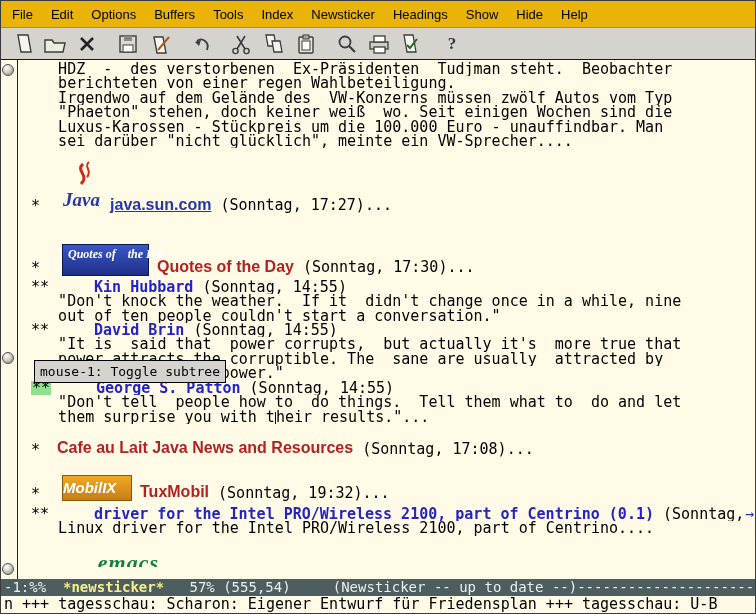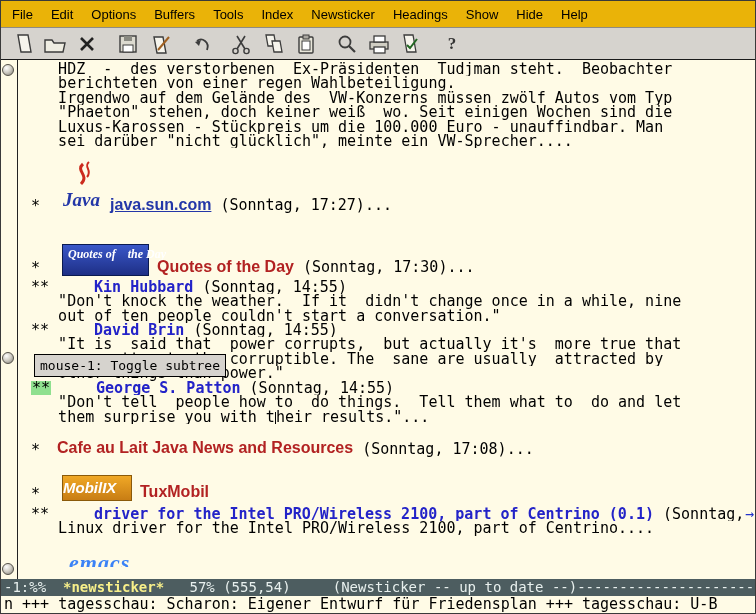--- a/index.html
+++ b/index.html
@@ -39,24 +39,24 @@
   .red{color:#b22222;}
   .date-b{margin-left:9px;padding-bottom:1px;}
   .cursor{display:inline-block;width:1px;height:12px;background:#000;vertical-align:-2px;}
   .cont{position:absolute;right:1px;top:0;color:#2233cc;background:#fffbe6;padding-left:2px;}
 
   .logo{display:inline-block;margin-left:22px;margin-right:8px;}
   .qlogo{width:87px;height:32px;box-sizing:border-box;background:linear-gradient(180deg,#3a57c8,#1e2f86);border:1px solid #0a1a50;color:#fff;font:bold italic 12px/14px "Liberation Serif",serif;padding:2px 0 0 5px;}
   .qlogo .l2{padding-left:12px;}
   .mlogo{width:70px;height:26px;box-sizing:border-box;background:linear-gradient(180deg,#f0a826,#c87d14);border:1px solid #8a5a0a;color:#fff;font:bold italic 15px/24px "Liberation Sans",sans-serif;text-align:left;}
   .elogo{margin-left:47px;margin-top:18px;width:90px;height:13px;overflow:hidden;}
-  .elogo span{display:block;font:bold italic 22px/26px "Liberation Serif",serif;color:#3b82f6;margin-top:-4px;letter-spacing:1px;}
+  .elogo span{display:block;font:bold italic 22px/26px "Liberation Serif",serif;color:#15803d;margin-top:-4px;letter-spacing:1px;text-align:right;}
   .java-text{font:bold italic 19px "Liberation Serif",serif;fill:#2437a8;}
 
-  .tooltip{position:absolute;left:16px;top:294px;background:#d6d3ce;border:1px solid #000;color:#000;font:13px/15px "DejaVu Sans Mono",monospace;padding:3px 5px;white-space:pre;z-index:5;}
+  .tooltip{position:absolute;left:16px;top:300px;background:#d6d3ce;border:1px solid #000;color:#000;font:13px/15px "DejaVu Sans Mono",monospace;padding:3px 5px;white-space:pre;z-index:5;}
 
   
   .modeline{height:17px;flex:0 0 17px;background:#4d5d60;color:#e8f0ee;font:14px/17px "DejaVu Sans Mono",monospace;white-space:pre;overflow:hidden;padding-left:3px;}
   .ml-name{color:#f8f08a;font-weight:bold;}
   .echo{height:17px;flex:0 0 17px;background:#fffbe6;color:#000;font:15px/17px "DejaVu Sans Mono",monospace;white-space:pre;overflow:hidden;padding-left:3px;}
 </style>
 </head>
 <body>
 
 <div class="frame">
@@ -230,20 +230,21 @@
       <div class="img-row" style="margin-top:14px;">
         <span class="g1">*</span>
         <span class="head red g2x">Cafe au Lait Java News and Resources</span>
         <span class="date-b">(Sonntag, 17:08)...</span>
       </div>
 
       <div class="img-row" style="margin-top:18px;">
         <span class="g1">*</span>
         <span class="logo mlogo">MobilIX</span>
         <span class="head red">TuxMobil</span>
+        <span class="date-b">(Sonntag, 19:32)...</span>
       </div>
 
       <div class="line" style="margin-top:6px;"><span class="g1">**</span><span class="blue-bold g2">driver for the Intel PRO/Wireless 2100, part of Centrino (0.1)</span><span> (Sonntag, 19:</span><span class="cont">→</span></div>
       <div class="line">    Linux driver for the Intel PRO/Wireless 2100, part of Centrino....</div>
 
       <div class="elogo">
           <span>emacs</span>
         </div>
 
       <div class="tooltip">mouse-1: Toggle subtree</div>

